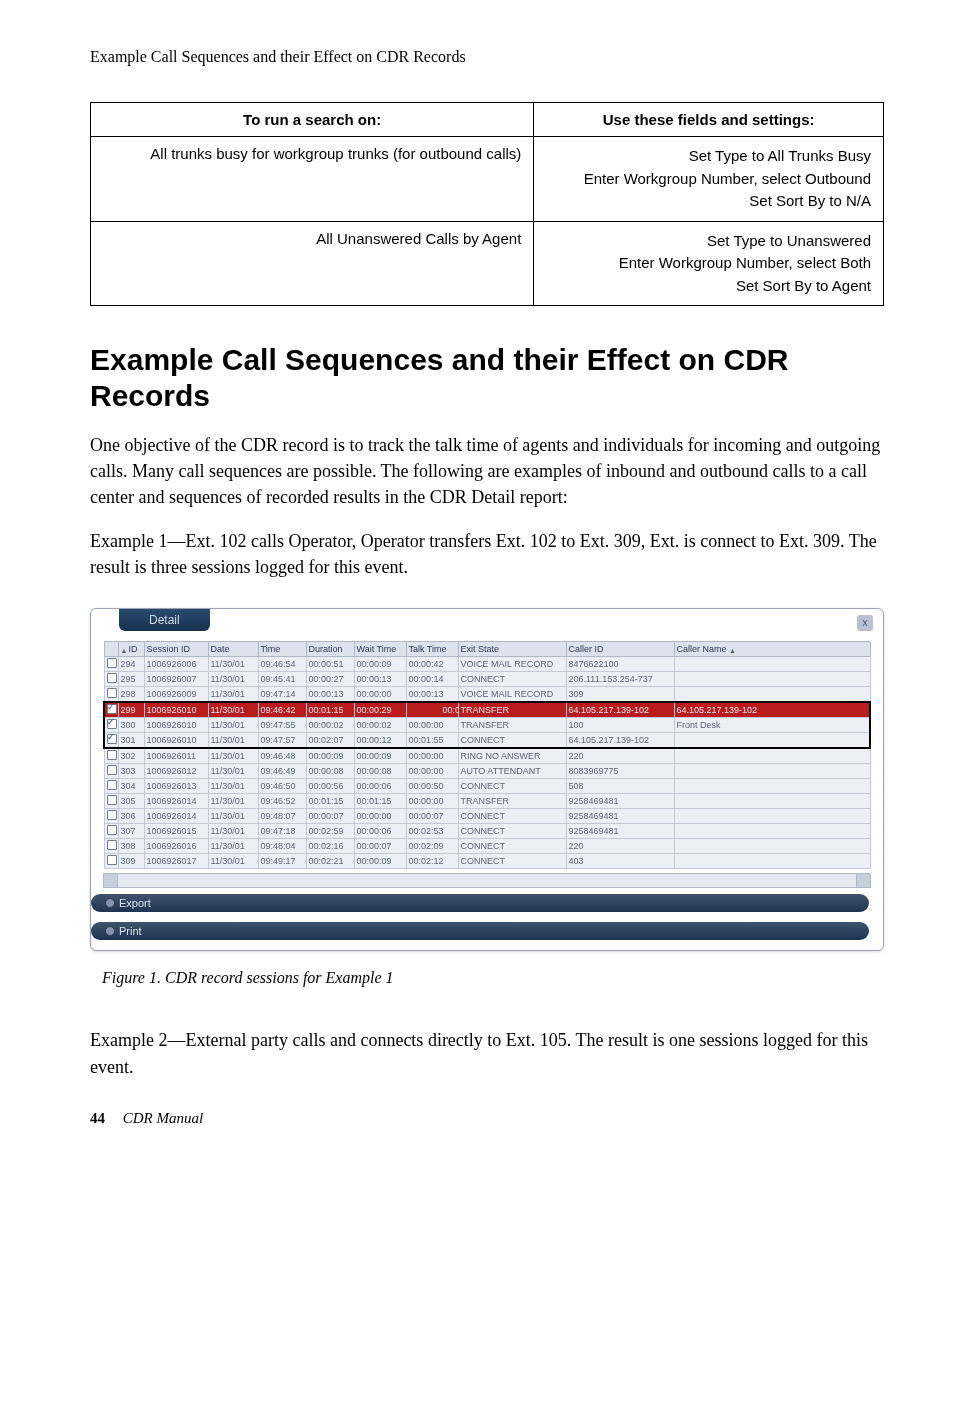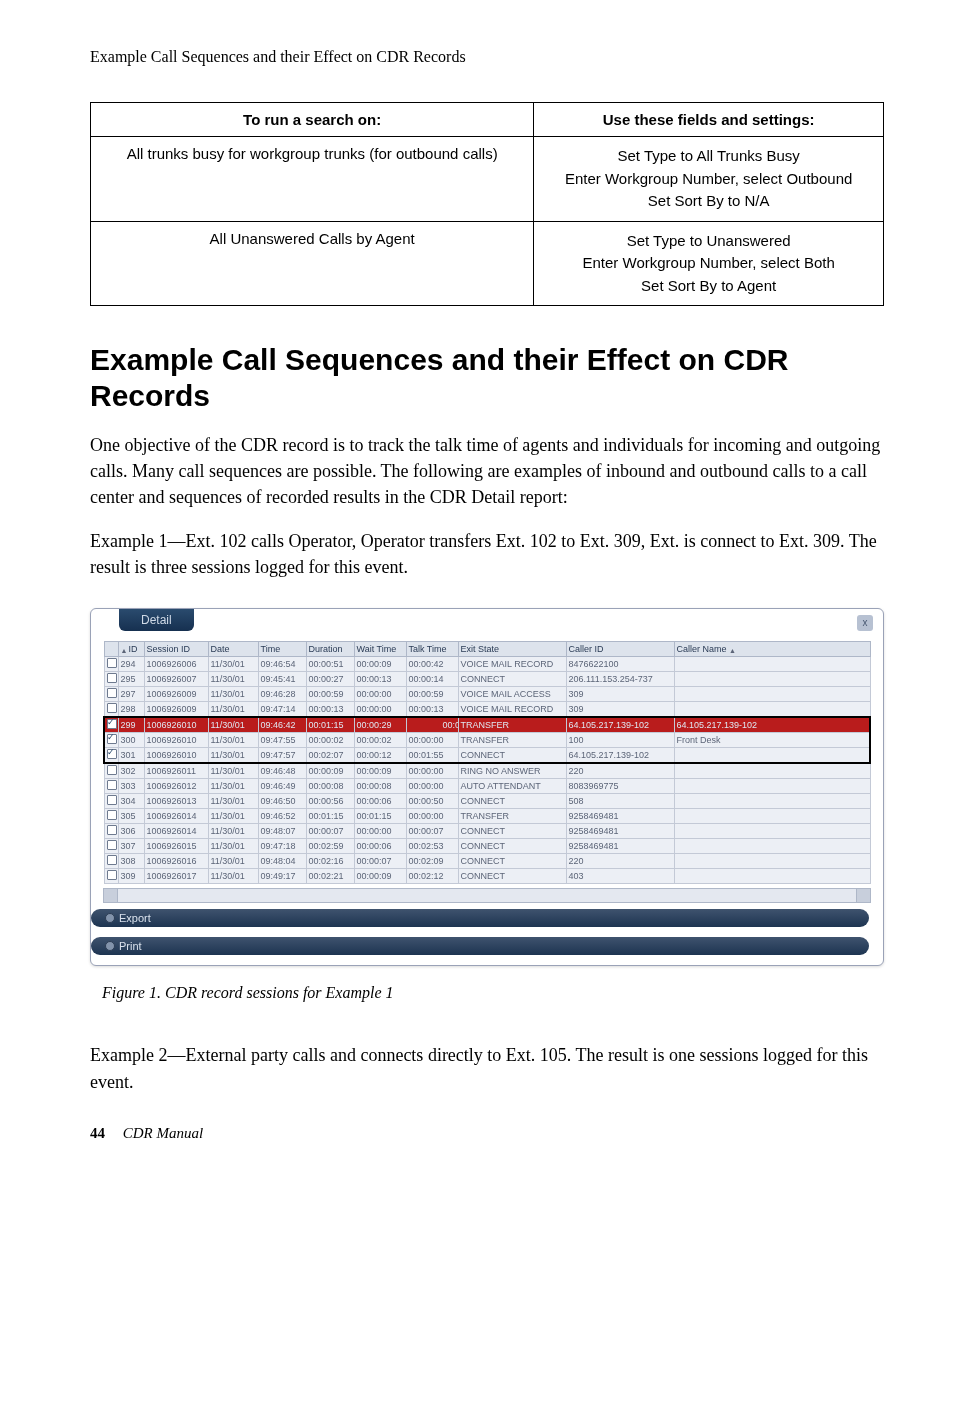--- a/index.html
+++ b/index.html
@@ -24,21 +24,21 @@
     border: 1px solid #000;
     padding: 8px 12px;
     vertical-align: top;
     font-family: Arial, Helvetica, sans-serif;
     font-size: 15px;
   }
   .search-table th {
     text-align: center;
     font-weight: bold;
   }
-  .search-table td { text-align: center; margin-left: 48px; }
+  .search-table td { text-align: right; margin-left: 48px; }
   .multi-line { line-height: 1.5; }
   h1.section-heading {
     font-family: Arial, Helvetica, sans-serif;
     font-weight: bold;
     font-size: 30px;
     margin: 0 0 18px 0;
     line-height: 1.2;
   }
   p.body {
     font-size: 18px;
@@ -56,21 +56,21 @@
     font-family: Tahoma, Arial, sans-serif;
   }
   .detail-tab {
     position: relative;
     top: 0;
     left: 28px;
     display: inline-block;
     background: linear-gradient(#2a4b6e, #163050);
     color: #cfd9e6;
     font-size: 12px;
-    padding: 4px 22px;
+    padding: 4px 30px;
     border-radius: 0 0 6px 6px;
     margin-bottom: 6px;
     font-family: Arial, sans-serif;
   }
   .close-x {
     position: absolute;
     top: 6px; right: 10px;
     width: 16px; height: 16px;
     border-radius: 3px;
     background: #b7c1d2;
@@ -254,33 +254,20 @@
               <td>09:45:41</td>
               <td>00:00:27</td>
               <td>00:00:13</td>
               <td>00:00:14</td>
               <td>CONNECT</td>
               <td>206.111.153.254-737</td>
               <td></td>
             </tr>
             <tr>
               <td class="chkcell"><span class="chkbox"></span></td>
-              <td>297</td>
-              <td>1006926009</td>
-              <td>11/30/01</td>
-              <td>09:46:28</td>
-              <td>00:00:59</td>
-              <td>00:00:00</td>
-              <td>00:00:59</td>
-              <td>VOICE MAIL ACCESS</td>
-              <td>309</td>
-              <td></td>
-            </tr>
-            <tr>
-              <td class="chkcell"><span class="chkbox"></span></td>
               <td>298</td>
               <td>1006926009</td>
               <td>11/30/01</td>
               <td>09:47:14</td>
               <td>00:00:13</td>
               <td>00:00:00</td>
               <td>00:00:13</td>
               <td>VOICE MAIL RECORD</td>
               <td>309</td>
               <td></td>

